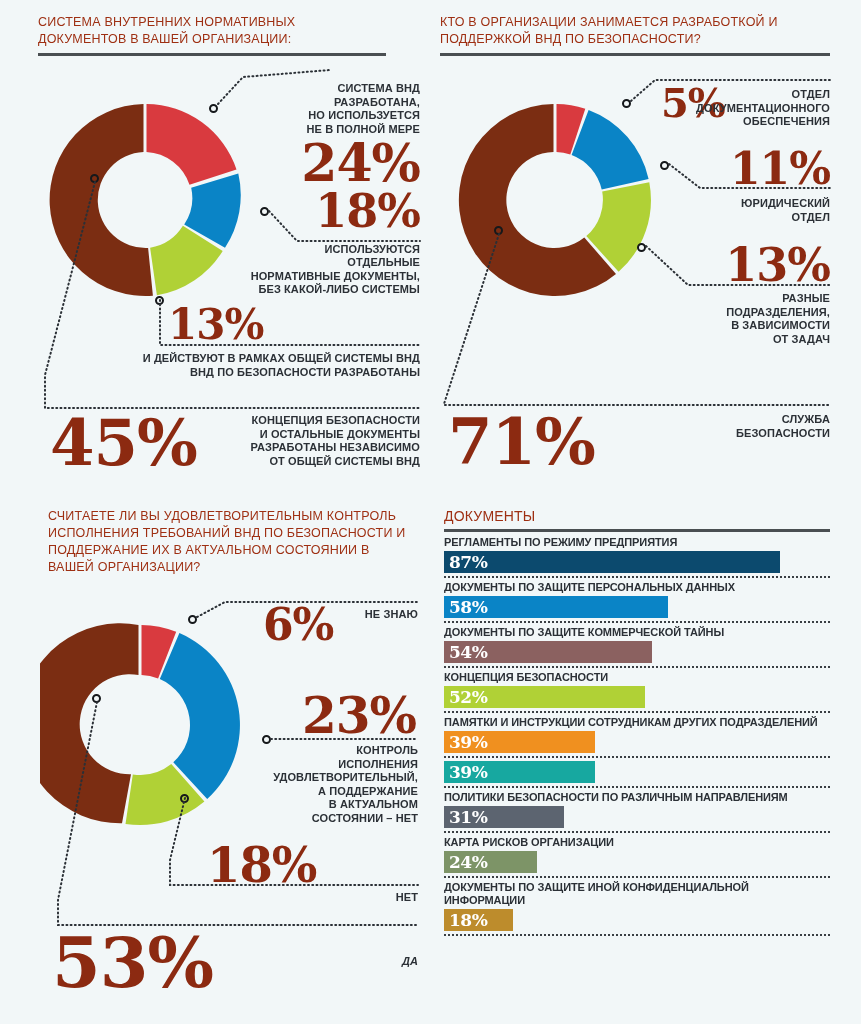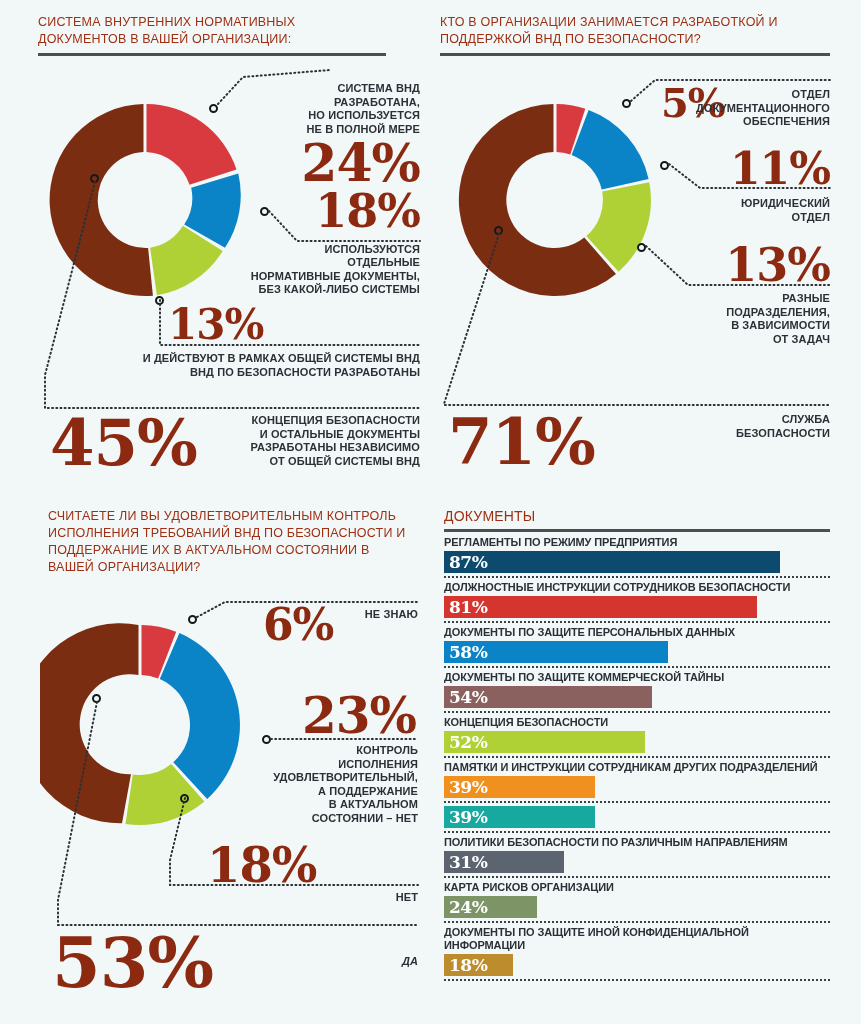--- a/index.html
+++ b/index.html
@@ -285,27 +285,20 @@
   <div class="bar-topline"></div>
   <div id="bar-list">
       <div class="bar-row">
         <div class="bar-label">РЕГЛАМЕНТЫ ПО РЕЖИМУ ПРЕДПРИЯТИЯ</div>
         <div class="bar" style="background: #0c4a6e; width: 336px;">
           <span class="bar-val">87%</span>
         </div>
         <div class="bar-sep"></div>
       </div>
       <div class="bar-row">
-        <div class="bar-label">ДОЛЖНОСТНЫЕ ИНСТРУКЦИИ СОТРУДНИКОВ БЕЗОПАСНОСТИ</div>
-        <div class="bar" style="background: rgb(213, 53, 47); width: 313px;">
-          <span class="bar-val">81%</span>
-        </div>
-        <div class="bar-sep"></div>
-      </div>
-      <div class="bar-row">
         <div class="bar-label">ДОКУМЕНТЫ ПО ЗАЩИТЕ ПЕРСОНАЛЬНЫХ ДАННЫХ</div>
         <div class="bar" style="background: rgb(10, 132, 198); width: 224px;">
           <span class="bar-val">58%</span>
         </div>
         <div class="bar-sep"></div>
       </div>
       <div class="bar-row">
         <div class="bar-label">ДОКУМЕНТЫ ПО ЗАЩИТЕ КОММЕРЧЕСКОЙ ТАЙНЫ</div>
         <div class="bar" style="background: rgb(139, 97, 96); width: 208px;">
           <span class="bar-val">54%</span>

